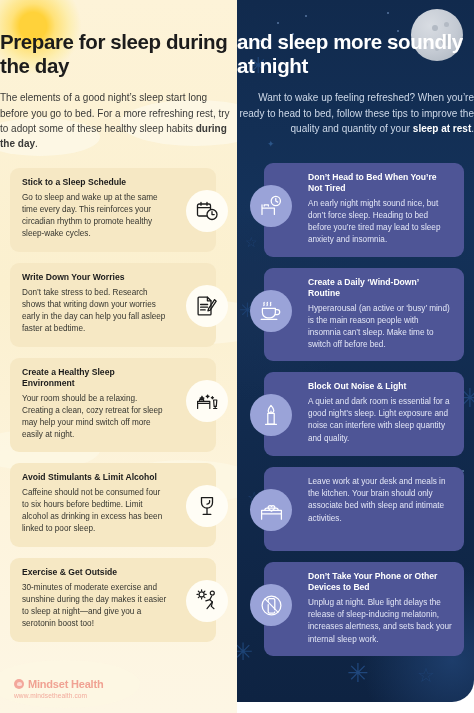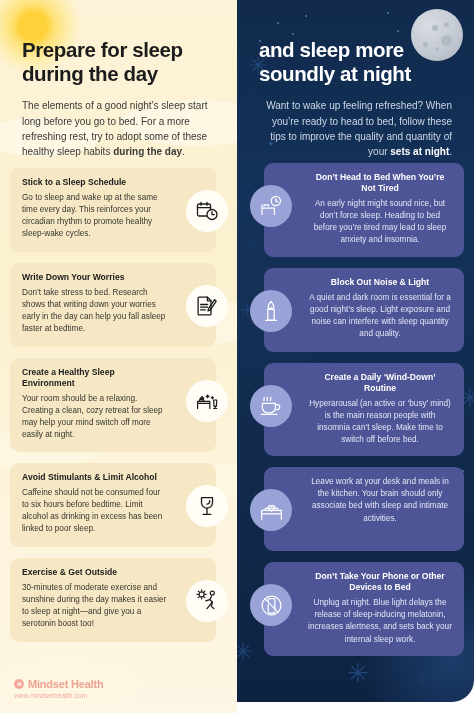--- a/index.html
+++ b/index.html
@@ -56,21 +56,21 @@
   .crater { position: absolute; border-radius: 50%; background: #b3bac4; }
   .sparkle {
     position: absolute;
     color: #1d4273;
     line-height: 1;
     user-select: none;
   }
   .dot { position:absolute; width:2px; height:2px; border-radius:50%; background:#6f8fbb; opacity:.75; }
 
   
-  .hdr { position: absolute; left: 0; top: 12px; width: 237px; padding: 0 22px; }
+  .hdr { position: absolute; left: 0; top: 4px; width: 237px; padding: 0 0; }
   .hdr-title {
     font-size: 20.5px;
     font-weight: 700;
     letter-spacing: -.4px;
     line-height: 1.18;
   }
   .day .hdr-title { color: #1c1c1c; padding-top: 26px; }
   .night .hdr-title { color: #ffffff; padding-top: 26px; }
   .hdr-body {
     font-size: 10px;
@@ -93,21 +93,21 @@
   }
   .card-day {
     background: #f6e8c4;
     padding: 9px 48px 10px 12px;
     min-height: 84px;
   }
   .card-night {
     background: #4e5596;
     padding: 9px 12px 10px 44px;
     min-height: 84px;
-    text-align: center;
+    text-align: left;
   }
   .card-title {
     font-size: 8.6px;
     font-weight: 700;
     line-height: 1.28;
     margin-bottom: 4px;
   }
   .card-day .card-title { color: #1b1b1b; }
   .card-night .card-title { color: #ffffff; }
   .card-body {
@@ -291,66 +291,66 @@
     <span class="dot" style="left:68px;  top:15px;"></span>
     <span class="dot" style="left:150px; top:12px;"></span>
     <span class="dot" style="left:160px; top:30px;"></span>
     <span class="dot" style="left:30px;  top:200px;"></span>
     <span class="dot" style="left:215px; top:250px;"></span>
     <span class="dot" style="left:20px;  top:420px;"></span>
     <span class="dot" style="left:225px; top:470px;"></span>
 
     <div class="hdr">
       <div class="hdr-title">and sleep more soundly at night</div>
-      <div class="hdr-body"><span>Want to wake up feeling refreshed? When you’re ready to head to bed, follow these tips to improve the quality and quantity of your </span><b>sets at night</b><span>.</span></div>
+      <div class="hdr-body"><span>Want to wake up feeling refreshed? When you’re ready to head to bed, follow these tips to improve the quality and quantity of your </span><b>sleep at rest</b><span>.</span></div>
     </div>
   </div>
 
   <div class="cards-night">
 
     <div class="card card-night">
       <div class="card-title">Don’t Head to Bed When You’re Not Tired</div>
       <div class="card-body">An early night might sound nice, but don’t force sleep. Heading to bed before you’re tired may lead to sleep anxiety and insomnia.</div>
       <div class="badge badge-night">
         <svg width="25" height="25" viewBox="0 0 25 25" fill="none" stroke="#ffffff" stroke-width="1.25" stroke-linecap="round" stroke-linejoin="round">
           <path d="M3 18.4v-7.6M3 14.2h12.4v4.2M3 18.4v2M15.4 18.4v2"></path>
           <path d="M5.2 12.1v-1.3h4.2v1.3"></path>
           <circle cx="16.8" cy="7" r="4.6"></circle>
           <path d="M16.8 4.4V7l1.9 1.1"></path>
         </svg>
       </div>
     </div>
 
     <div class="card card-night">
+      <div class="card-title">Create a Daily ‘Wind-Down’ Routine</div>
+      <div class="card-body">Hyperarousal (an active or ‘busy’ mind) is the main reason people with insomnia can’t sleep. Make time to switch off before bed.</div>
+      <div class="badge badge-night">
+        <svg width="25" height="25" viewBox="0 0 25 25" fill="none" stroke="#ffffff" stroke-width="1.25" stroke-linecap="round" stroke-linejoin="round">
+          <path d="M3.4 10.4h13v4.2a5.2 5.2 0 0 1-5.2 5.2H8.6a5.2 5.2 0 0 1-5.2-5.2z"></path>
+          <path d="M16.4 11.6h1.8a2.5 2.5 0 0 1 0 5h-1.8"></path>
+          <path d="M2.2 21.4h15.6"></path>
+          <path d="M8 7.6c1.2-.9-.7-1.9.4-3.1M11.4 7.6c1.2-.9-.7-1.9.4-3.1M4.8 7.6c1.2-.9-.7-1.9.4-3.1"></path>
+        </svg>
+      </div>
+    </div>
+
+    <div class="card card-night">
       <div class="card-title">Block Out Noise &amp; Light</div>
       <div class="card-body">A quiet and dark room is essential for a good night’s sleep. Light exposure and noise can interfere with sleep quantity and quality.</div>
       <div class="badge badge-night">
         <svg width="24" height="24" viewBox="0 0 24 24" fill="none" stroke="#ffffff" stroke-width="1.25" stroke-linecap="round" stroke-linejoin="round">
           <path d="M12 2.4c1.9 2.2 2.8 3.6 2.8 5a2.8 2.8 0 1 1-5.6 0c0-1.4.9-2.8 2.8-5z"></path>
           <path d="M12 8.1v1.8"></path>
           <path d="M8.8 10.4h6.4v10.8H8.8z"></path>
           <path d="M6.6 21.4h10.8"></path>
         </svg>
       </div>
     </div>
 
     <div class="card card-night">
-      <div class="card-title">Create a Daily ‘Wind-Down’ Routine</div>
-      <div class="card-body">Hyperarousal (an active or ‘busy’ mind) is the main reason people with insomnia can’t sleep. Make time to switch off before bed.</div>
-      <div class="badge badge-night">
-        <svg width="25" height="25" viewBox="0 0 25 25" fill="none" stroke="#ffffff" stroke-width="1.25" stroke-linecap="round" stroke-linejoin="round">
-          <path d="M3.4 10.4h13v4.2a5.2 5.2 0 0 1-5.2 5.2H8.6a5.2 5.2 0 0 1-5.2-5.2z"></path>
-          <path d="M16.4 11.6h1.8a2.5 2.5 0 0 1 0 5h-1.8"></path>
-          <path d="M2.2 21.4h15.6"></path>
-          <path d="M8 7.6c1.2-.9-.7-1.9.4-3.1M11.4 7.6c1.2-.9-.7-1.9.4-3.1M4.8 7.6c1.2-.9-.7-1.9.4-3.1"></path>
-        </svg>
-      </div>
-    </div>
-
-    <div class="card card-night">
       <div class="card-body">Leave work at your desk and meals in the kitchen. Your brain should only associate bed with sleep and intimate activities.</div>
       <div class="badge badge-night">
         <svg width="25" height="25" viewBox="0 0 25 25" fill="none" stroke="#ffffff" stroke-width="1.25" stroke-linecap="round" stroke-linejoin="round">
           <path d="M2.6 19v-6.6h19.8V19M2.6 15.8h19.8M2.6 19v2.2M22.4 19v2.2"></path>
           <path d="M5.8 12.2c0-1.2 1-2.2 2.2-2.2h9c1.2 0 2.2 1 2.2 2.2"></path>
           <path d="M12.5 8.5c-1.3-1.5-3.4-.6-3.4 1 0 1.4 2 2.7 3.4 3.6 1.4-.9 3.4-2.2 3.4-3.6 0-1.6-2.1-2.5-3.4-1z"></path>
         </svg>
       </div>
     </div>
 

